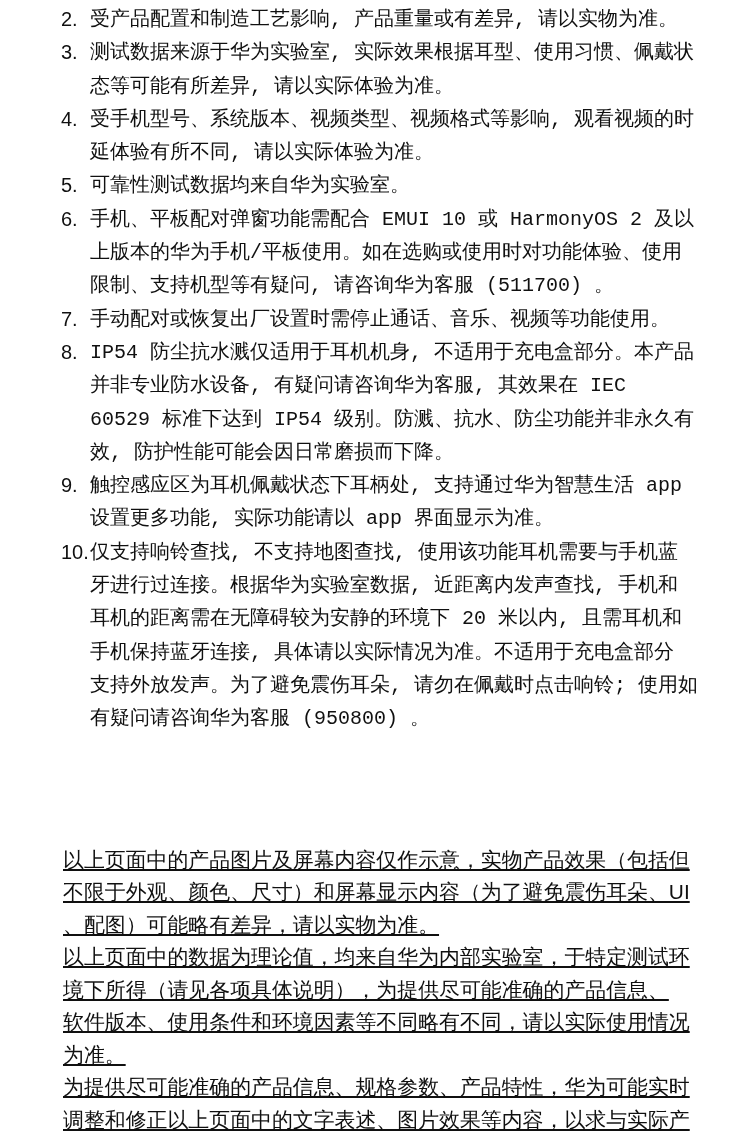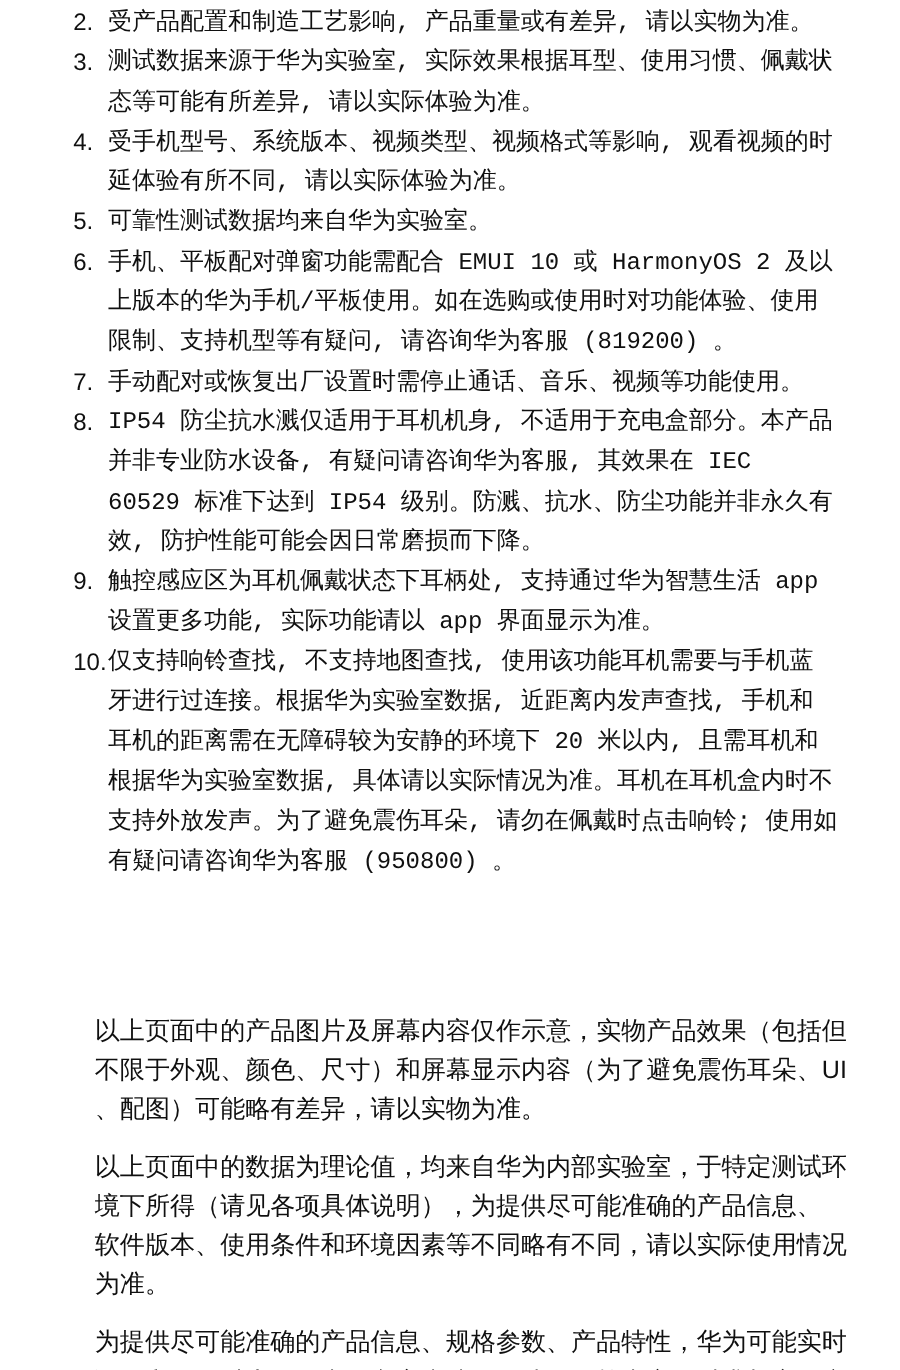--- a/index.html
+++ b/index.html
@@ -20,21 +20,21 @@
     font-size: 20px;
     line-height: 33.3px;
   }
   .note-body { width: 600px; font-family: Liberation Mono, monospace; }
   .note-line {
     font-size: 20px;
     line-height: 33.3px;
     white-space: pre;
   }
   .disclaimer { margin: 108px 0 0 63px; width: 632px; }
-  .disc-para { margin: 16px; padding: 0; }
+  .disc-para { margin: 0; padding: 0; text-decoration: underline; }
   .disc-line {
     font-size: 20.9px;
     line-height: 32.5px;
     white-space: pre;
   }
 </style>
 </head>
 <body style="background: rgb(255, 255, 255); color: rgb(16, 16, 16);">
 
 <main class="page">
@@ -63,21 +63,21 @@
         <div class="note-num">5.</div>
         <div class="note-body">
           <div class="note-line">可靠性测试数据均来自华为实验室。</div>
         </div>
       </div>
       <div class="note-item">
         <div class="note-num">6.</div>
         <div class="note-body">
           <div class="note-line">手机、平板配对弹窗功能需配合 EMUI 10 或 HarmonyOS 2 及以</div>
           <div class="note-line">上版本的华为手机/平板使用。如在选购或使用时对功能体验、使用</div>
-          <div class="note-line">限制、支持机型等有疑问, 请咨询华为客服 (819200) 。</div>
+          <div class="note-line">限制、支持机型等有疑问, 请咨询华为客服 (511700) 。</div>
         </div>
       </div>
       <div class="note-item">
         <div class="note-num">7.</div>
         <div class="note-body">
           <div class="note-line">手动配对或恢复出厂设置时需停止通话、音乐、视频等功能使用。</div>
         </div>
       </div>
       <div class="note-item">
         <div class="note-num">8.</div>
@@ -94,21 +94,21 @@
           <div class="note-line">触控感应区为耳机佩戴状态下耳柄处, 支持通过华为智慧生活 app</div>
           <div class="note-line">设置更多功能, 实际功能请以 app 界面显示为准。</div>
         </div>
       </div>
       <div class="note-item">
         <div class="note-num">10.</div>
         <div class="note-body">
           <div class="note-line">仅支持响铃查找, 不支持地图查找, 使用该功能耳机需要与手机蓝</div>
           <div class="note-line">牙进行过连接。根据华为实验室数据, 近距离内发声查找, 手机和</div>
           <div class="note-line">耳机的距离需在无障碍较为安静的环境下 20 米以内, 且需耳机和</div>
-          <div class="note-line">根据华为实验室数据, 具体请以实际情况为准。耳机在耳机盒内时不</div>
+          <div class="note-line">手机保持蓝牙连接, 具体请以实际情况为准。不适用于充电盒部分</div>
           <div class="note-line">支持外放发声。为了避免震伤耳朵, 请勿在佩戴时点击响铃; 使用如</div>
           <div class="note-line">有疑问请咨询华为客服 (950800) 。</div>
         </div>
       </div>
     </section>
   <section class="disclaimer">
       <div class="disc-para">
         <div class="disc-line">以上页面中的产品图片及屏幕内容仅作示意，实物产品效果（包括但</div>
         <div class="disc-line">不限于外观、颜色、尺寸）和屏幕显示内容（为了避免震伤耳朵、UI</div>
         <div class="disc-line">、配图）可能略有差异，请以实物为准。</div>

